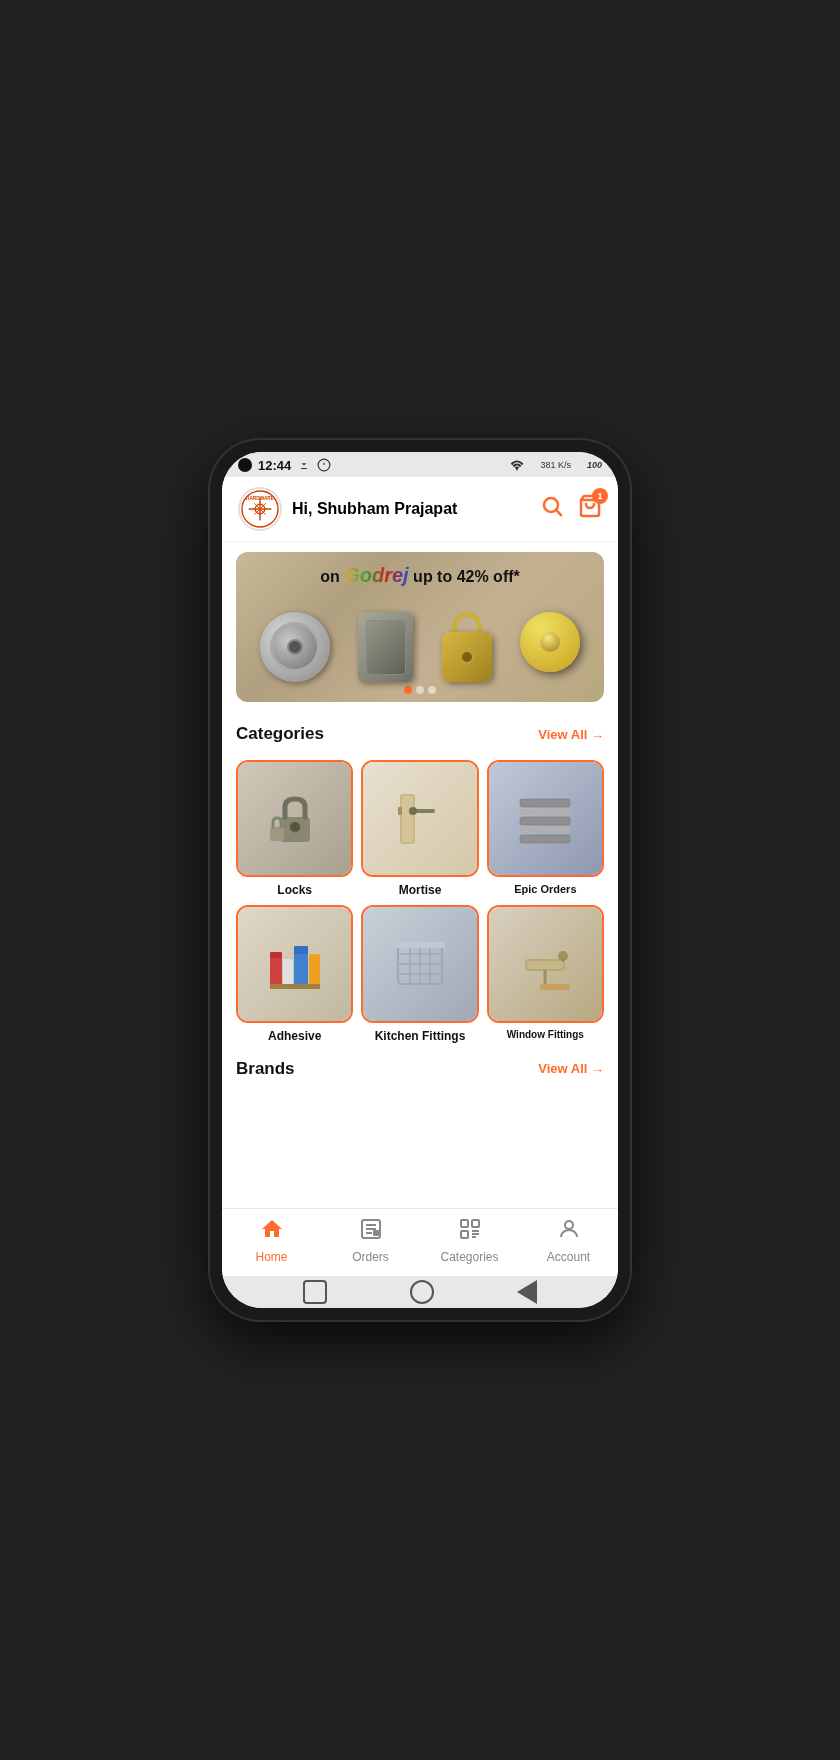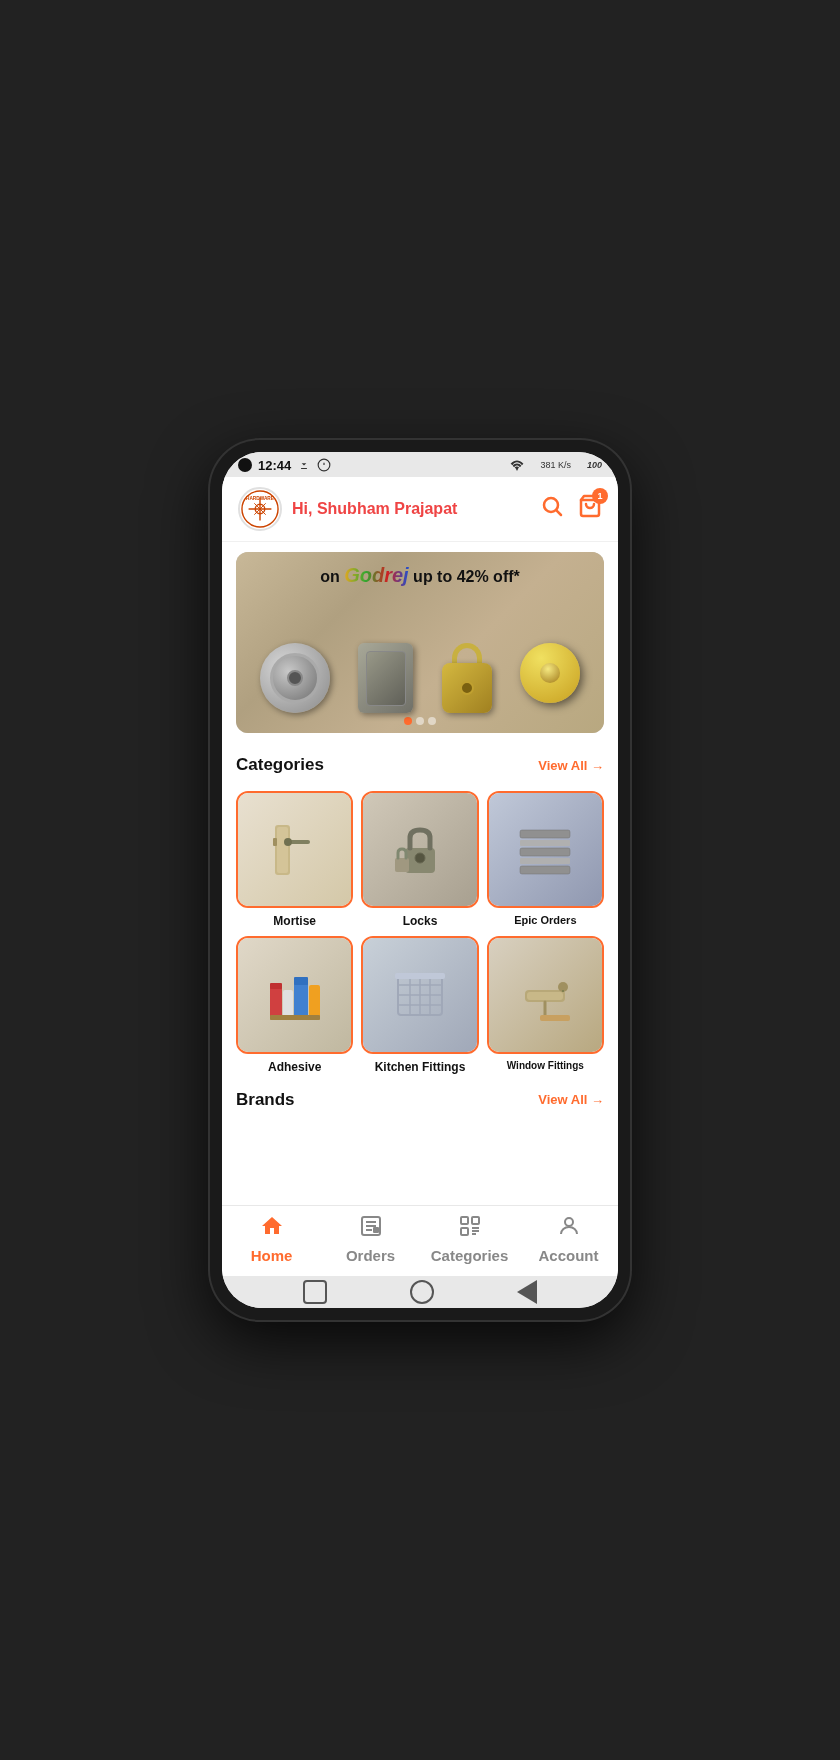--- a/index.html
+++ b/index.html
@@ -91,21 +91,21 @@
       border: 2px solid #e0e0e0;
       display: flex;
       align-items: center;
       justify-content: center;
       flex-shrink: 0;
       overflow: hidden;
     }
     .greeting {
       font-size: 16px;
       font-weight: 700;
-      color: #ef4444;
+      color: #000000;
     }
     .header-icons {
       display: flex;
       align-items: center;
       gap: 14px;
     }
     .search-icon-btn {
       color: #ff6b2e;
       font-size: 22px;
       cursor: pointer;
@@ -130,21 +130,21 @@
       display: flex;
       align-items: center;
       justify-content: center;
     }
     
     .banner-container {
       margin: 10px 14px;
       border-radius: 12px;
       overflow: hidden;
       background: #e8e8e8;
-      height: 181px;
+      height: 150px;
       position: relative;
       flex-shrink: 0;
     }
     .banner-content {
       width: 100%;
       height: 100%;
       background: linear-gradient(135deg, #d0c8b8 0%, #c8bea8 100%);
       display: flex;
       align-items: center;
       justify-content: center;
@@ -260,22 +260,22 @@
       flex-direction: column;
       align-items: center;
       gap: 3px;
       cursor: pointer;
       flex: 1;
     }
     .nav-icon {
       font-size: 22px;
     }
     .nav-label {
-      font-size: 15px;
-      font-weight: 700;
+      font-size: 12px;
+      font-weight: 400;
     }
     .nav-item.active .nav-icon { color: #ff6b2e; }
     .nav-item.active .nav-label { color: #ff6b2e; }
     .nav-item:not(.active) .nav-icon { color: #888; }
     .nav-item:not(.active) .nav-label { color: #888; }
 
     
     .phone-bottom-bar {
       background: #e8e8e8;
       height: 32px;
@@ -424,50 +424,50 @@
         <div class="section-header">
           <span class="section-title">Categories</span>
           <span class="view-all">View All →</span>
         </div>
       </div>
 
       <div class="categories-grid">
 
         <div class="category-item">
           <div class="category-img-box">
+            <div class="category-img-inner cat-locks">
+              <svg width="60" height="60" viewBox="0 0 60 60">
+
+                <rect x="15" y="28" width="30" height="25" rx="4" fill="#888870"></rect>
+                <circle cx="30" cy="38" r="5" fill="#555540" stroke="#666650" stroke-width="1"></circle>
+
+                <path d="M20 28 L20 18 Q20 10 30 10 Q40 10 40 18 L40 28" fill="none" stroke="#707060" stroke-width="5" stroke-linecap="round"></path>
+
+                <rect x="5" y="38" width="14" height="14" rx="2" fill="#a09880"></rect>
+                <path d="M8 38 L8 33 Q8 29 12 29 Q16 29 16 33 L16 38" fill="none" stroke="#808870" stroke-width="3" stroke-linecap="round"></path>
+              </svg>
+            </div>
+          </div>
+          <span class="category-label">Locks</span>
+        </div>
+
+        <div class="category-item">
+          <div class="category-img-box">
             <div class="category-img-inner cat-mortise">
 
               <svg width="60" height="60" viewBox="0 0 60 60">
                 <rect x="10" y="5" width="15" height="50" rx="3" fill="#c8b888"></rect>
                 <rect x="12" y="7" width="11" height="46" rx="2" fill="#d4c498"></rect>
                 <rect x="8" y="18" width="4" height="8" rx="1" fill="#a09060"></rect>
                 <rect x="25" y="20" width="20" height="4" rx="2" fill="#808060"></rect>
                 <circle cx="23" cy="22" r="4" fill="#707050"></circle>
               </svg>
             </div>
           </div>
           <span class="category-label">Mortise</span>
-        </div>
-
-        <div class="category-item">
-          <div class="category-img-box">
-            <div class="category-img-inner cat-locks">
-              <svg width="60" height="60" viewBox="0 0 60 60">
-
-                <rect x="15" y="28" width="30" height="25" rx="4" fill="#888870"></rect>
-                <circle cx="30" cy="38" r="5" fill="#555540" stroke="#666650" stroke-width="1"></circle>
-
-                <path d="M20 28 L20 18 Q20 10 30 10 Q40 10 40 18 L40 28" fill="none" stroke="#707060" stroke-width="5" stroke-linecap="round"></path>
-
-                <rect x="5" y="38" width="14" height="14" rx="2" fill="#a09880"></rect>
-                <path d="M8 38 L8 33 Q8 29 12 29 Q16 29 16 33 L16 38" fill="none" stroke="#808870" stroke-width="3" stroke-linecap="round"></path>
-              </svg>
-            </div>
-          </div>
-          <span class="category-label">Locks</span>
         </div>
 
         <div class="category-item">
           <div class="category-img-box">
             <div class="category-img-inner cat-epic">
               <svg width="60" height="60" viewBox="0 0 60 60">
 
                 <rect x="5" y="10" width="50" height="8" rx="2" fill="#909090" stroke="#707070" stroke-width="0.5"></rect>
                 <rect x="5" y="20" width="50" height="6" rx="1" fill="#b0b0b0"></rect>
                 <rect x="5" y="28" width="50" height="8" rx="2" fill="#909090" stroke="#707070" stroke-width="0.5"></rect>

